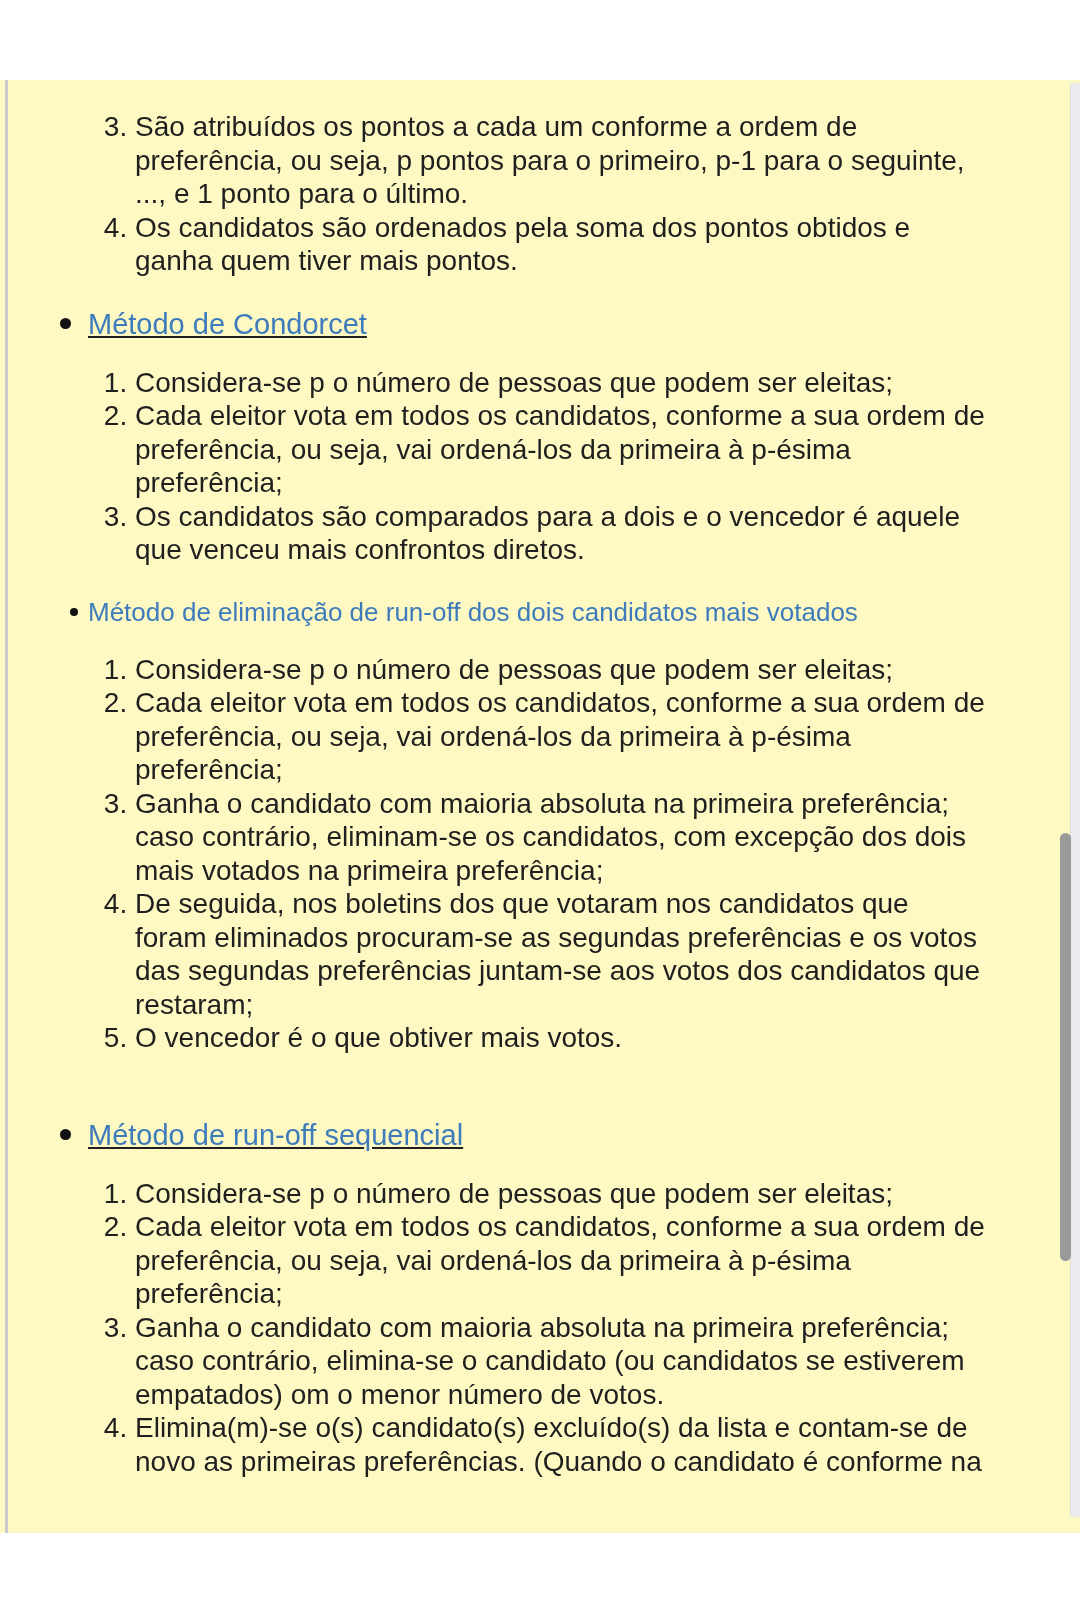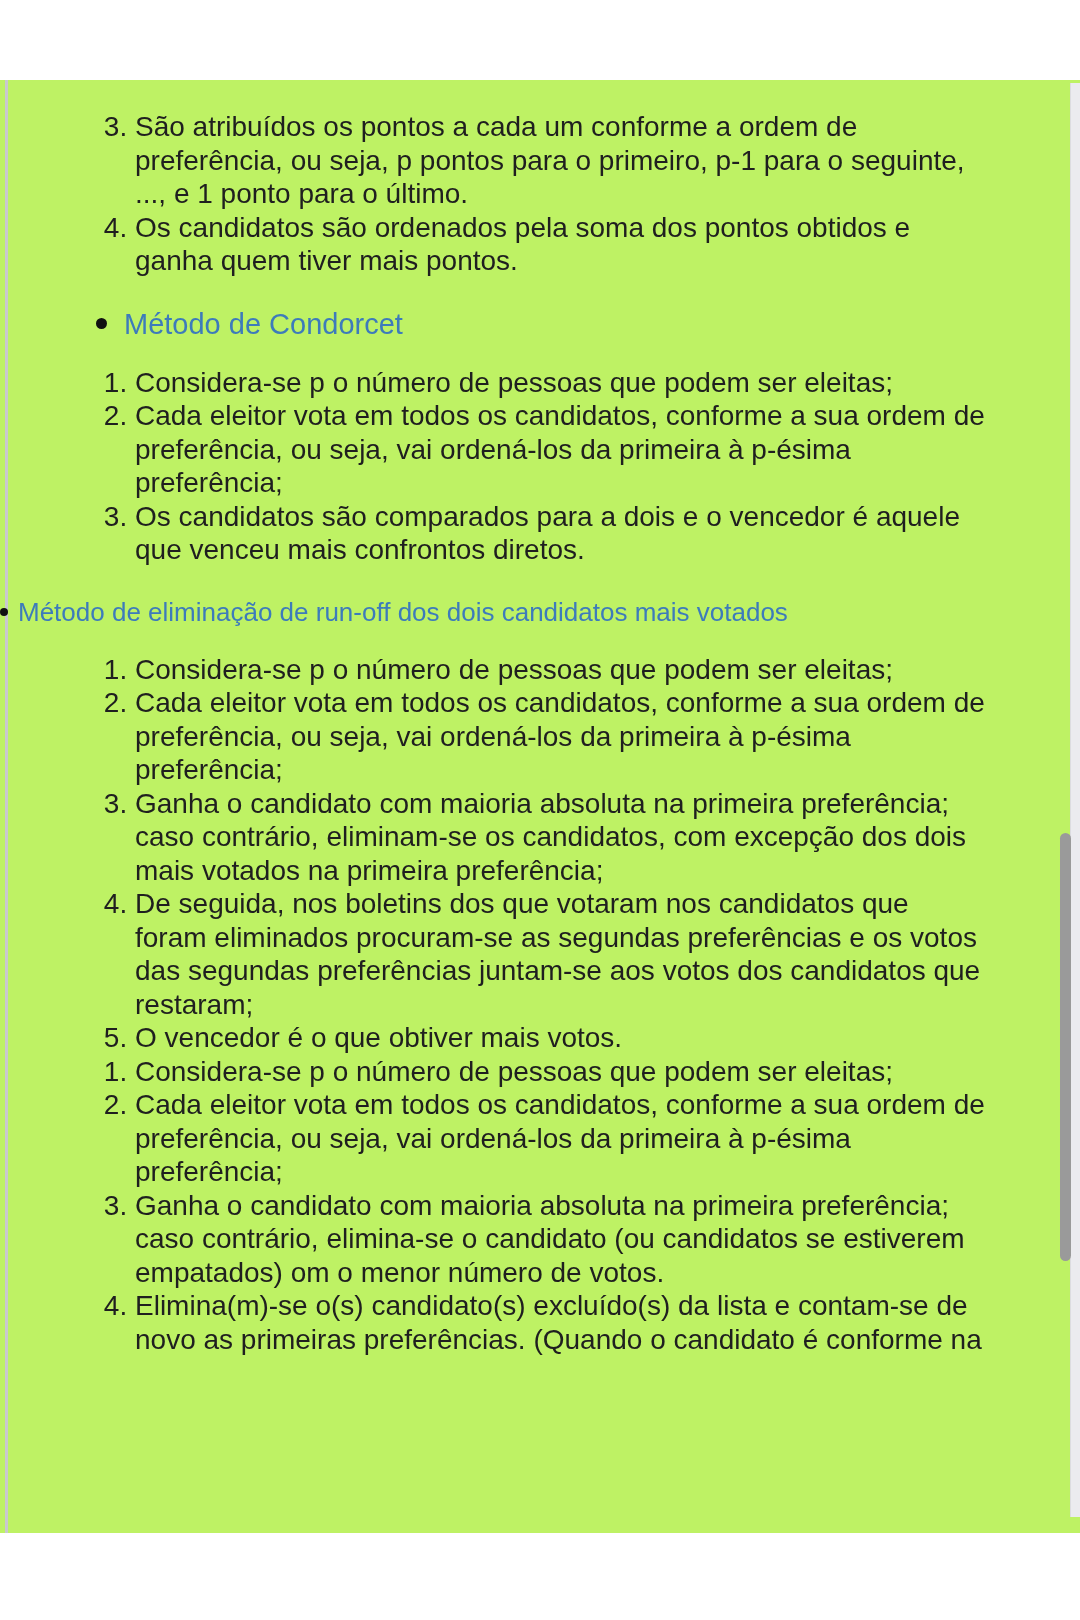--- a/index.html
+++ b/index.html
@@ -14,21 +14,21 @@
     overflow: hidden;
     font-family: "Liberation Sans", sans-serif;
     color: #1f1f1f;
   }
   .page {
     position: absolute;
     top: 80px;
     left: 0;
     width: 1080px;
     height: 1453px;
-    background: #bef264;
+    background: #fef9c3;
   }
   .left-edge-line {
     position: absolute;
     left: 5px;
     top: 0;
     width: 3px;
     height: 1453px;
     background: #c9c9ce;
   }
   .right-strip {
@@ -75,22 +75,22 @@
     font-size: 29px;
     line-height: 36px;
   }
   .method-heading.h-small {
     font-size: 26px;
     line-height: 34px;
   }
   .method-heading.extra-gap {
     margin-top: 62px;
   }
-  .h-large { padding-left: 96px; }
-  .h-small { }
+  .h-large { padding-left: 60px; text-decoration: underline; }
+  .h-small { padding-left: 70px; }
   .hbullet {
     display: inline-flex;
     align-items: center;
     flex: 0 0 auto;
   }
   .h-large .hbullet { width: 28px; }
   .h-small .hbullet { width: 18px; }
   .hbullet::before {
     content: "";
     border-radius: 50%;
@@ -147,20 +147,24 @@
       <li>Ganha o candidato com maioria absoluta na primeira preferência;
 caso contrário, eliminam-se os candidatos, com excepção dos dois
 mais votados na primeira preferência;</li>
       <li>De seguida, nos boletins dos que votaram nos candidatos que
 foram eliminados procuram-se as segundas preferências e os votos
 das segundas preferências juntam-se aos votos dos candidatos que
 restaram;</li>
       <li>O vencedor é o que obtiver mais votos.</li>
     </ol>
 
+    <div class="method-heading h-large extra-gap">
+      <span class="hbullet"></span>
+      <span class="htext">Método de run-off sequencial</span>
+    </div>
 
     <ol class="steps">
       <li>Considera-se p o número de pessoas que podem ser eleitas;</li>
       <li>Cada eleitor vota em todos os candidatos, conforme a sua ordem de
 preferência, ou seja, vai ordená-los da primeira à p-ésima
 preferência;</li>
       <li>Ganha o candidato com maioria absoluta na primeira preferência;
 caso contrário, elimina-se o candidato (ou candidatos se estiverem
 empatados) om o menor número de votos.</li>
       <li>Elimina(m)-se o(s) candidato(s) excluído(s) da lista e contam-se de

